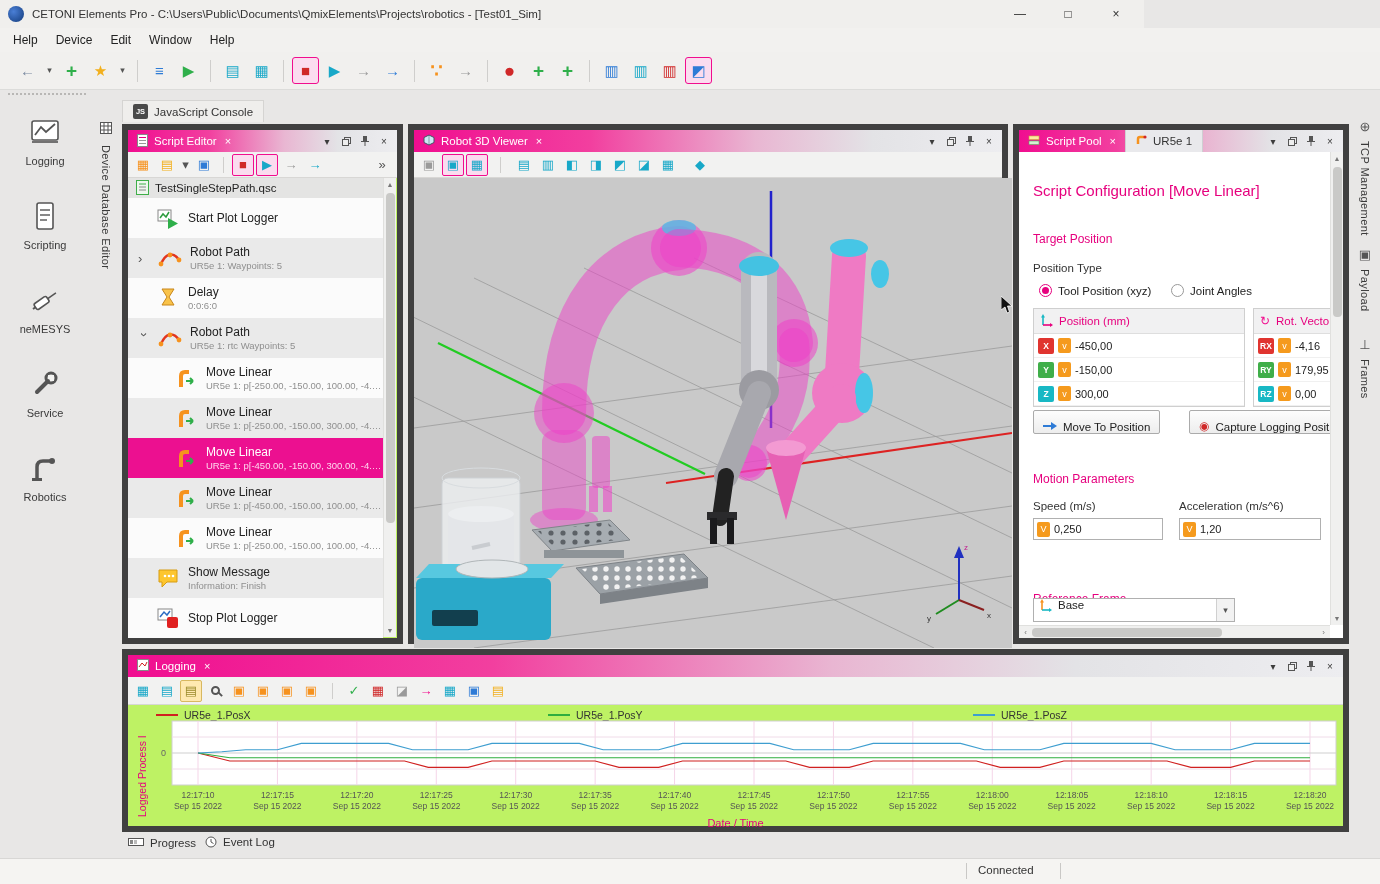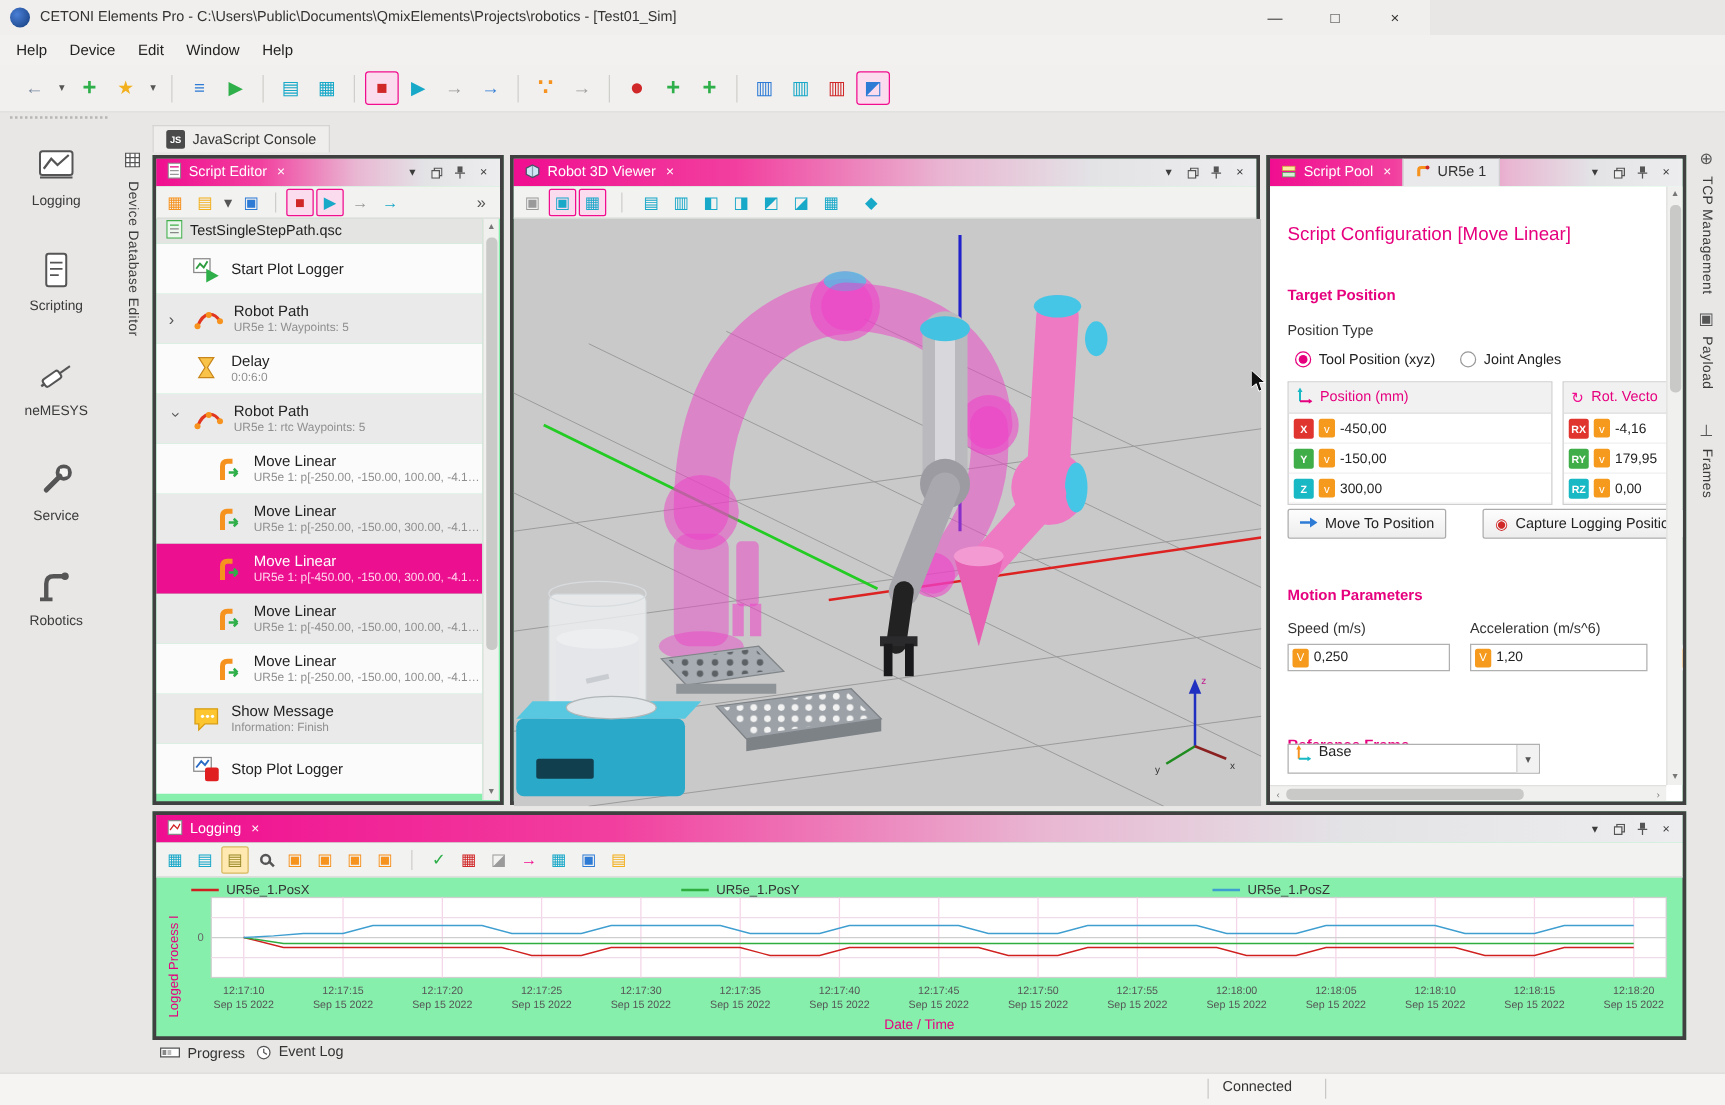--- a/index.html
+++ b/index.html
@@ -23,21 +23,21 @@
   .sep{width:1px;height:22px;background:#cfcecc;margin:0 6px}
   .c-steel{color:#7a8aa0}.c-green{color:#2faf4a}.c-gold{color:#f2b01e}.c-blue{color:#2e7bd6}
   .c-teal{color:#18a8c8}.c-red{color:#d02828}.c-orange{color:#f6921e}.c-gray{color:#9a9a9a}.c-pink{color:#f10d8e}.c-olive{color:#9a8a2a}
   .dotsrow{left:8px;top:93px;width:78px;height:4px;border-top:2px dotted #b8b7b5}
   
   .sidebar{left:0;top:100px;width:90px;height:760px}
   .sbitem{width:90px;height:84px;display:flex;flex-direction:column;align-items:center;justify-content:center;gap:5px}
   .sblabel{font-size:11px;color:#3a3a3a}
   .vstrip{writing-mode:vertical-rl;font-size:11px;color:#3a3a3a;letter-spacing:.4px}
   
-  .panel{position:absolute;background:#86efac;border:3px solid #404040}
+  .panel{position:absolute;background:#bef264;border:6px solid #404040}
   .phead{height:22px;display:flex;align-items:stretch;background:linear-gradient(90deg,#f00e90 0%,#f23f9f 30%,#e9b6d2 58%,#e3e3e6 78%,#ededf0 100%)}
   .ptab{display:flex;align-items:center;gap:6px;padding:0 9px;color:#fff;font-size:11.5px}
   .tabx{color:#fff;font-size:11px;margin-left:2px}
   .devtab{display:flex;align-items:center;gap:5px;padding:0 10px;background:#e9e9ec;border-left:1px solid #cfcfd2;border-right:1px solid #cfcfd2;color:#333;font-size:11.5px}
   .pgrad{flex:1}
   .dockbtns{display:flex;align-items:center;gap:7px;padding:0 7px}
   .dockbtn{color:#3c3c3c;font-size:10px;display:flex;align-items:center;justify-content:center;width:12px;height:14px}
   .ptoolbar{height:26px;background:#f2f2f1;border-bottom:1px solid #d8d7d5;display:flex;align-items:center;padding-left:4px;gap:2px}
   .pticon{width:22px;height:22px;display:flex;align-items:center;justify-content:center;border:1px solid transparent;border-radius:2px}
   .pticon .g{font-size:13px}
@@ -56,34 +56,34 @@
   .ttext{min-width:0}
   .t1{font-size:12px;color:#222;line-height:1.25}
   .t2{font-size:9.5px;color:#8f8f8f;white-space:nowrap;overflow:hidden;text-overflow:ellipsis;max-width:190px}
   .vscroll{position:absolute;top:48px;right:1px;bottom:1px;width:13px;background:#f0f0ef;border-left:1px solid #e0e0de;display:flex;flex-direction:column;align-items:center}
   .vscroll .arr{font-size:7px;color:#777;height:13px;display:flex;align-items:center}
   .vthumb{width:9px;background:#c9c9c7;border-radius:4px;margin-top:2px}
   
   .poolbody{position:absolute;left:0;right:0;top:22px;bottom:0;background:#fff;overflow:hidden}
   .pink{color:#e6007e}
   .h1p{font-size:15px}
-  .h2p{font-size:12px;font-weight:bold}
+  .h2p{font-size:12px;font-weight:normal}
   .lbl{font-size:11.5px;color:#333}
   .radio{width:13px;height:13px;border-radius:50%;border:1px solid #999;background:#fff;display:inline-block;position:relative;flex:0 0 auto}
   .radio.on{border-color:#e6007e}
   .radio.on::after{content:"";position:absolute;left:2px;top:2px;width:7px;height:7px;border-radius:50%;background:#e6007e}
   .radiorow{display:flex;align-items:center;gap:6px;font-size:11.5px;color:#222}
   .grp{position:absolute;border:1px solid #cfcfcf;background:#fff;overflow:hidden}
   .ghead{height:25px;background:#f1f1f2;border-bottom:1px solid #dedede;display:flex;align-items:center;gap:6px;padding:0 6px;font-size:11.5px}
   .grow{display:flex;align-items:center;gap:4px;height:24px;padding:0 4px;border-bottom:1px solid #f0f0f0}
   .axb{width:16px;height:16px;border-radius:2px;color:#fff;font-size:8.5px;font-weight:bold;display:flex;align-items:center;justify-content:center;flex:0 0 auto}
   .axX{background:#e0342f}.axY{background:#3fae49}.axZ{background:#18b8c4}
   .vb{width:13px;height:15px;background:#f59a1d;border-radius:2px;color:#fff;font-size:9px;display:flex;align-items:center;justify-content:center;flex:0 0 auto}
   .gval{font-size:11px;color:#222;white-space:nowrap}
-  .btn{position:absolute;height:24px;border:1px solid #ababab;background:linear-gradient(#fdfdfd,#ededed);display:flex;align-items:center;gap:6px;padding:0 9px;font-size:11.5px;border-radius:2px;color:#222;white-space:nowrap}
+  .btn{position:absolute;height:24px;border:1px solid #ababab;background:linear-gradient(#fdfdfd,#ededed);display:flex;align-items:flex-end;gap:6px;padding:0 9px;font-size:11.5px;border-radius:2px;color:#222;white-space:nowrap}
   .fld{position:absolute;height:22px;border:1px solid #b0b0b0;background:#fff;display:flex;align-items:center;gap:4px;padding:0 3px;font-size:11px}
   .selbox{position:absolute;height:24px;border:1px solid #b0b0b0;background:#fff;display:flex;align-items:flex-start;gap:6px;padding-left:5px;font-size:11.5px}
   .selbox .dd{margin-left:auto;width:18px;align-self:stretch;border-left:1px solid #d0d0d0;display:flex;align-items:center;justify-content:center;color:#555;font-size:9px;background:#f2f2f2}
   .hscroll{position:absolute;left:0;right:13px;bottom:0;height:13px;background:#f0f0ef;border-top:1px solid #e0e0de;display:flex;align-items:center}
   .hscroll .arr{width:13px;font-size:8px;color:#777;text-align:center}
   .hthumb{height:9px;background:#c9c9c7;border-radius:4px}
   
   .leg{position:absolute;display:flex;align-items:center;gap:6px;font-size:10.5px;color:#333}
   .leg .sw{width:22px;height:2px;background:#999}
   .ylab{position:absolute;writing-mode:vertical-rl;transform:rotate(180deg);color:#e6007e;font-size:10.5px}

